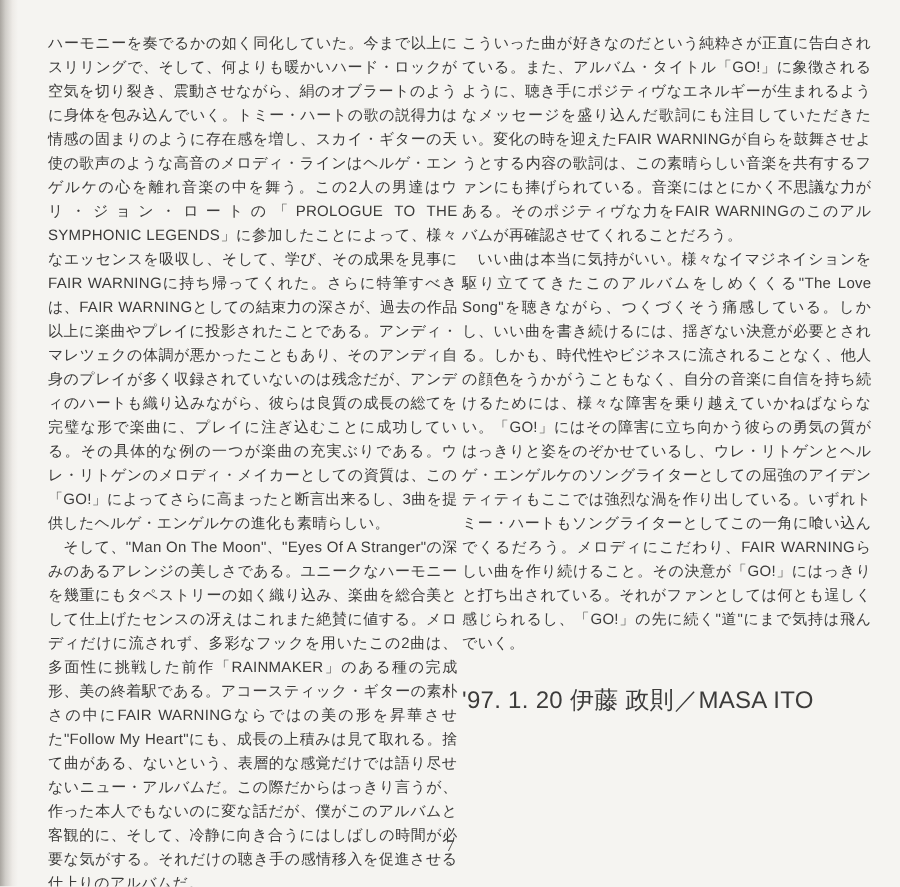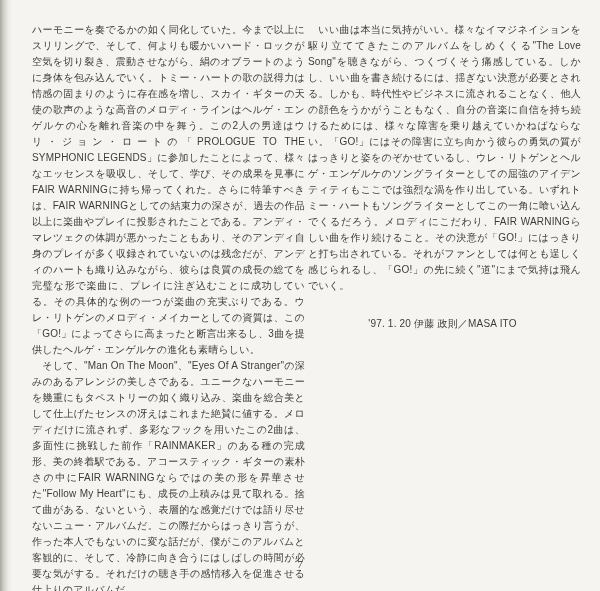--- a/index.html
+++ b/index.html
@@ -44,23 +44,23 @@
     letter-spacing: 0.2px;
   }
   .col-left  { left: 32px;  }
   .col-right { left: 308px; }
   .col p {
     margin: 0;
     padding: 0;
   }
   .signature {
     margin-top: 22px;
-    text-align: center;
+    text-align: left;
     padding-right: 4px;
-    font-size: 10px;
+    font-size: 16px;
     color: #3c3b3a;
   }
   .page-number {
     position: absolute;
     left: 0;
     width: 600px;
     top: 558px;
     text-align: center;
     font-size: 11px;
     color: #4a4948;
@@ -74,19 +74,20 @@
 
   <div class="edge-shadow"></div>
 
   <div class="col col-left">
     <p>ハーモニーを奏でるかの如く同化していた。今まで以上にスリリングで、そして、何よりも暖かいハード・ロックが空気を切り裂き、震動させながら、絹のオブラートのように身体を包み込んでいく。トミー・ハートの歌の説得力は情感の固まりのように存在感を増し、スカイ・ギターの天使の歌声のような高音のメロディ・ラインはヘルゲ・エンゲルケの心を離れ音楽の中を舞う。この2人の男達はウリ・ジョン・ロートの「PROLOGUE TO THE SYMPHONIC LEGENDS」に参加したことによって、様々なエッセンスを吸収し、そして、学び、その成果を見事にFAIR WARNINGに持ち帰ってくれた。さらに特筆すべきは、FAIR WARNINGとしての結束力の深さが、過去の作品以上に楽曲やプレイに投影されたことである。アンディ・マレツェクの体調が悪かったこともあり、そのアンディ自身のプレイが多く収録されていないのは残念だが、アンディのハートも織り込みながら、彼らは良質の成長の総てを完璧な形で楽曲に、プレイに注ぎ込むことに成功している。その具体的な例の一つが楽曲の充実ぶりである。ウレ・リトゲンのメロディ・メイカーとしての資質は、この「GO!」によってさらに高まったと断言出来るし、3曲を提供したヘルゲ・エンゲルケの進化も素晴らしい。</p>
     <p>　そして、"Man On The Moon"、"Eyes Of A Stranger"の深みのあるアレンジの美しさである。ユニークなハーモニーを幾重にもタペストリーの如く織り込み、楽曲を総合美として仕上げたセンスの冴えはこれまた絶賛に値する。メロディだけに流されず、多彩なフックを用いたこの2曲は、多面性に挑戦した前作「RAINMAKER」のある種の完成形、美の終着駅である。アコースティック・ギターの素朴さの中にFAIR WARNINGならではの美の形を昇華させた"Follow My Heart"にも、成長の上積みは見て取れる。捨て曲がある、ないという、表層的な感覚だけでは語り尽せないニュー・アルバムだ。この際だからはっきり言うが、作った本人でもないのに変な話だが、僕がこのアルバムと客観的に、そして、冷静に向き合うにはしばしの時間が必要な気がする。それだけの聴き手の感情移入を促進させる仕上りのアルバムだ。</p>
 
   </div>
 
   <div class="col col-right">
+    <p>こういった曲が好きなのだという純粋さが正直に告白されている。また、アルバム・タイトル「GO!」に象徴されるように、聴き手にポジティヴなエネルギーが生まれるようなメッセージを盛り込んだ歌詞にも注目していただきたい。変化の時を迎えたFAIR WARNINGが自らを鼓舞させようとする内容の歌詞は、この素晴らしい音楽を共有するファンにも捧げられている。音楽にはとにかく不思議な力がある。そのポジティヴな力をFAIR WARNINGのこのアルバムが再確認させてくれることだろう。</p>
     <p>　いい曲は本当に気持がいい。様々なイマジネイションを駆り立ててきたこのアルバムをしめくくる"The Love Song"を聴きながら、つくづくそう痛感している。しかし、いい曲を書き続けるには、揺ぎない決意が必要とされる。しかも、時代性やビジネスに流されることなく、他人の顔色をうかがうこともなく、自分の音楽に自信を持ち続けるためには、様々な障害を乗り越えていかねばならない。「GO!」にはその障害に立ち向かう彼らの勇気の質がはっきりと姿をのぞかせているし、ウレ・リトゲンとヘルゲ・エンゲルケのソングライターとしての屈強のアイデンティティもここでは強烈な渦を作り出している。いずれトミー・ハートもソングライターとしてこの一角に喰い込んでくるだろう。メロディにこだわり、FAIR WARNINGらしい曲を作り続けること。その決意が「GO!」にはっきりと打ち出されている。それがファンとしては何とも逞しく感じられるし、「GO!」の先に続く"道"にまで気持は飛んでいく。</p>
     <div class="signature">'97. 1. 20 伊藤 政則／MASA ITO</div>
   </div>
 
   <div class="page-number">7</div>
 
 </div>
 
 </body></html>

